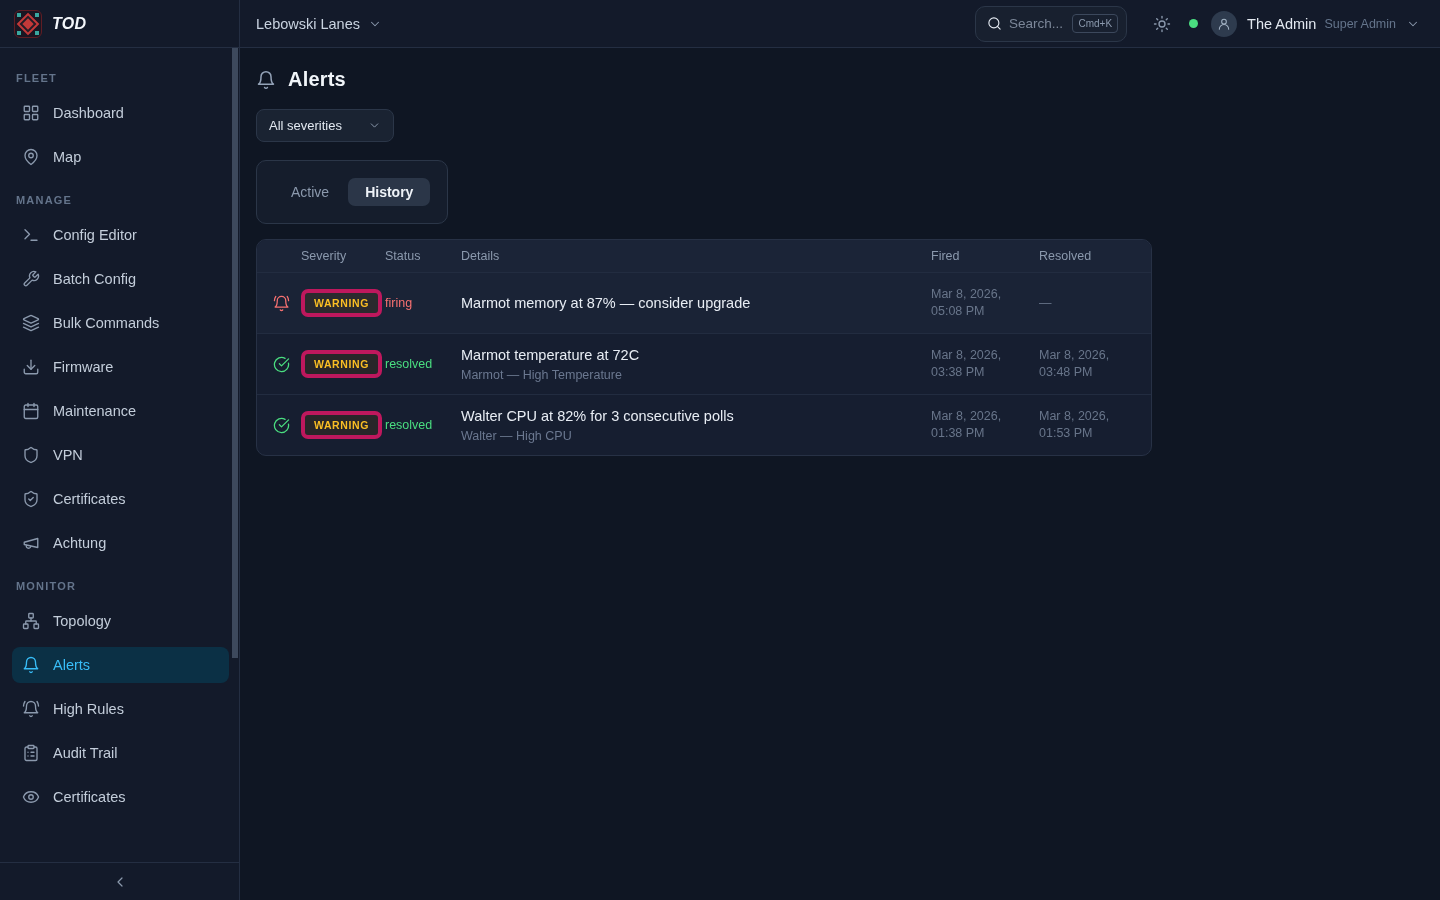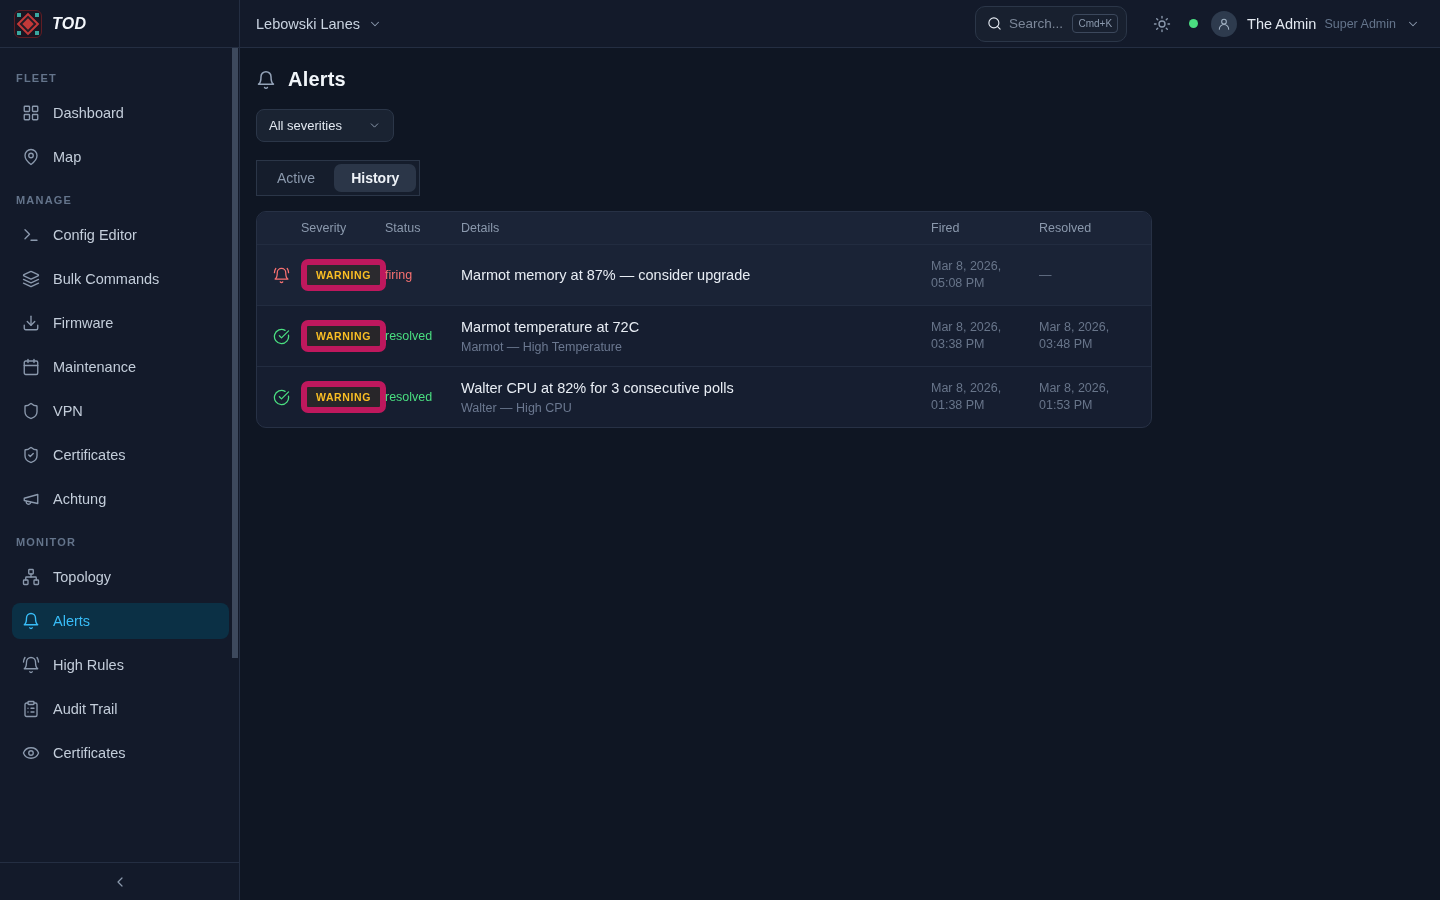--- a/index.html
+++ b/index.html
@@ -50,33 +50,33 @@
   .scroll-thumb{position:absolute;top:0;right:1px;width:6px;height:610px;background:#3d495d;}
   .side-footer{flex:0 0 38px;border-top:1px solid #242e42;display:flex;align-items:center;justify-content:center;color:#8b99ad;cursor:pointer;}
 
   
   .main{flex:1;padding:20px 0 0 16px;min-width:0;}
   .page-head{display:flex;align-items:center;gap:12px;}
   .page-head .hico{color:#94a3b8;}
   .page-title{font-size:20px;font-weight:bold;color:#f1f5f9;letter-spacing:.2px;}
   .filter-select{margin-top:18px;width:138px;height:33px;background:#1a2332;border:1px solid #2b3648;border-radius:8px;display:flex;align-items:center;justify-content:space-between;padding:0 12px;font-size:13px;color:#e2e8f0;cursor:pointer;}
   .filter-select .chev{color:#8b99ad;}
-  .tabs{margin-top:18px;display:inline-flex;align-items:center;background:#151d2c;border:1px solid #2b3648;border-radius:0;padding:3px;gap:2px;}
+  .tabs{margin-top:18px;display:inline-flex;align-items:center;background:#151d2c;border:1px solid #2b3648;border-radius:10px;padding:17px;gap:2px;}
   .tab{border:none;background:transparent;color:#8b99ad;font-size:14px;font-family:"Liberation Sans",sans-serif;padding:6px 17px;border-radius:7px;cursor:pointer;}
   .tab.selected{background:#2b3648;color:#eef2f7;font-weight:bold;}
 
   .table-card{margin-top:15px;width:896px;background:var(--card-bg);border:1px solid var(--border);border-radius:10px;overflow:hidden;}
   .tgrid{display:grid;grid-template-columns:28px 84px 76px 1fr 108px 96px;align-items:center;padding:0 16px;}
   .thead{background:var(--card-head);height:32px;color:#8b99ad;font-size:12.5px;}
   .thead .th{padding-right:8px;}
   .trow{min-height:61px;border-top:1px solid #222c40;cursor:pointer;}
   .trow.highlight{background:var(--row-hi);}
   .cell-icon{color:var(--firing);}
   .cell-icon.ok{color:var(--resolved);}
-  .badge{display:inline-block;font-size:10.5px;font-weight:bold;letter-spacing:.6px;color:var(--warning);border:6px solid #be185d;background:rgba(120,77,10,.18);border-radius:7px;padding:4px 9px;}
+  .badge{display:inline-block;font-size:10.5px;font-weight:bold;letter-spacing:.6px;color:var(--warning);border:4px solid #be185d;background:rgba(120,77,10,.18);border-radius:7px;padding:4px 9px;}
   .status{font-size:12.5px;}
   .status.firing{color:var(--firing);}
   .status.resolved{color:var(--resolved);}
   .d-title{font-size:14.5px;color:#e8edf4;}
   .d-sub{font-size:12.5px;color:#6b7890;margin-top:5px;}
   .dcell{font-size:12.5px;color:#68758a;line-height:1.35;padding-right:14px;}
 </style>
 </head>
 <body>
 
@@ -178,20 +178,28 @@
               <svg class="ic" width="18" height="18" viewBox="0 0 24 24">
                 <polyline points="4 17 10 11 4 5"></polyline>
                 <line x1="12" x2="20" y1="19" y2="19"></line>
               </svg>
             </span>
           <span>Config Editor</span>
         </div>
         <div class="nav-item">
           <span class="nico">
               <svg class="ic" width="18" height="18" viewBox="0 0 24 24">
+                <path d="M14.7 6.3a1 1 0 0 0 0 1.4l1.6 1.6a1 1 0 0 0 1.4 0l3.77-3.77a6 6 0 0 1-7.94 7.94l-6.91 6.91a2.12 2.12 0 0 1-3-3l6.91-6.91a6 6 0 0 1 7.94-7.94l-3.76 3.76z"></path>
+              </svg>
+            </span>
+          <span>Batch Config</span>
+        </div>
+        <div class="nav-item">
+          <span class="nico">
+              <svg class="ic" width="18" height="18" viewBox="0 0 24 24">
                 <path d="M12.83 2.18a2 2 0 0 0-1.66 0L2.6 6.08a1 1 0 0 0 0 1.83l8.58 3.91a2 2 0 0 0 1.66 0l8.58-3.9a1 1 0 0 0 0-1.83Z"></path>
                 <path d="m22 17.65-9.17 4.16a2 2 0 0 1-1.66 0L2 17.65"></path>
                 <path d="m22 12.65-9.17 4.16a2 2 0 0 1-1.66 0L2 12.65"></path>
               </svg>
             </span>
           <span>Bulk Commands</span>
         </div>
         <div class="nav-item">
           <span class="nico">
               <svg class="ic" width="18" height="18" viewBox="0 0 24 24">

